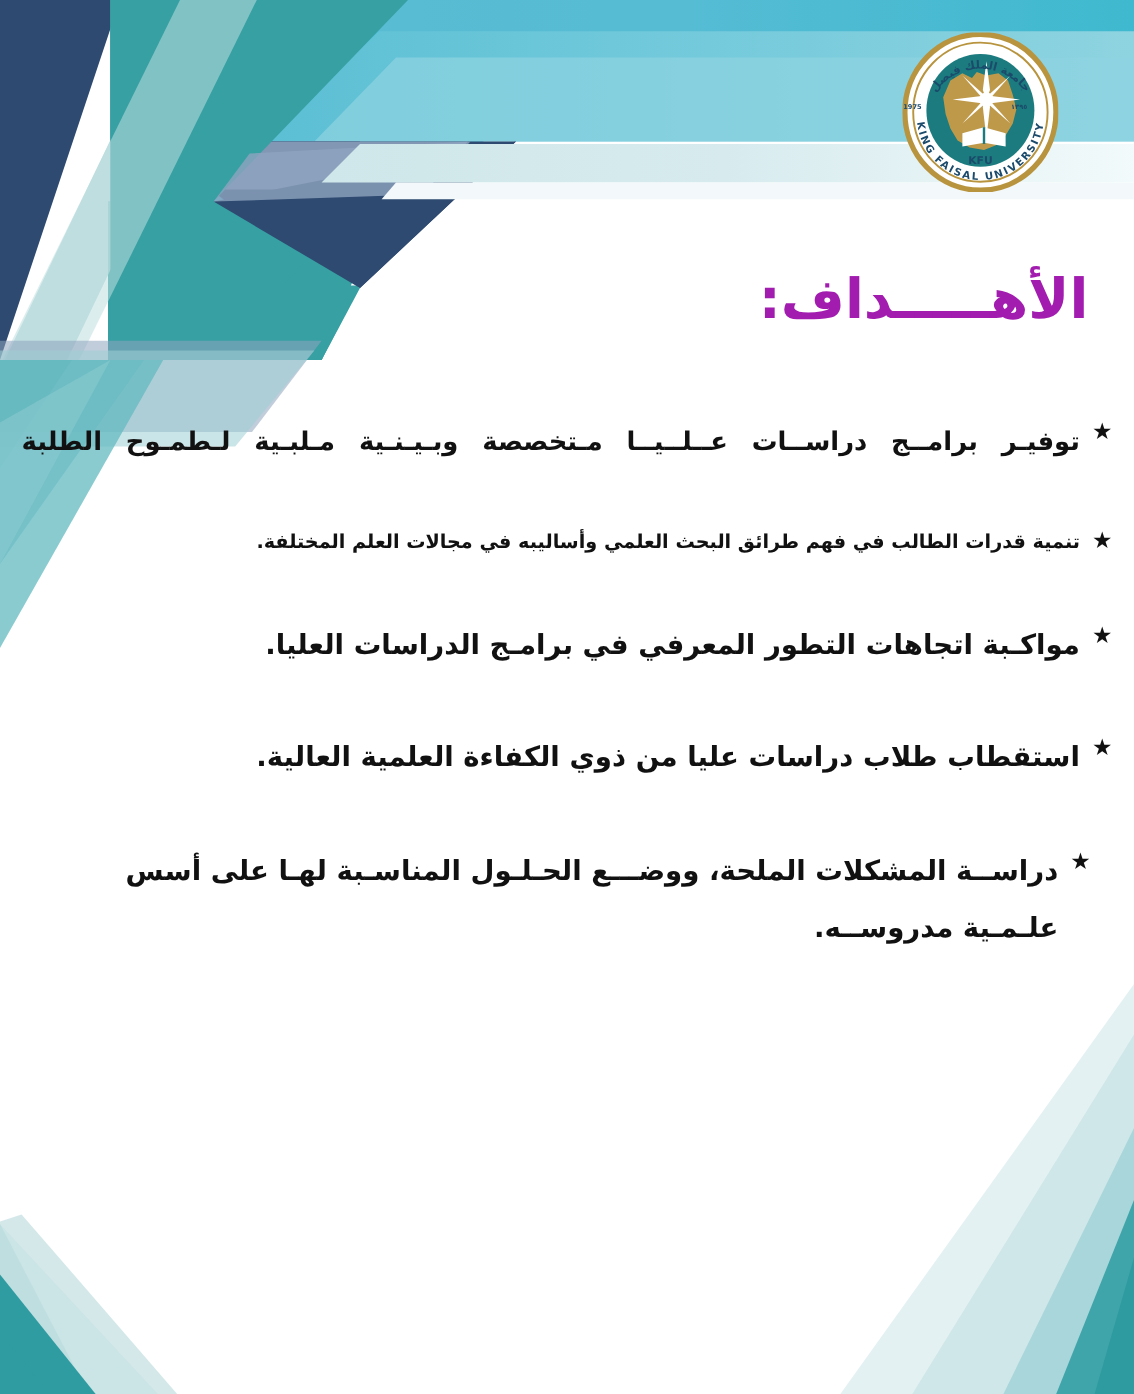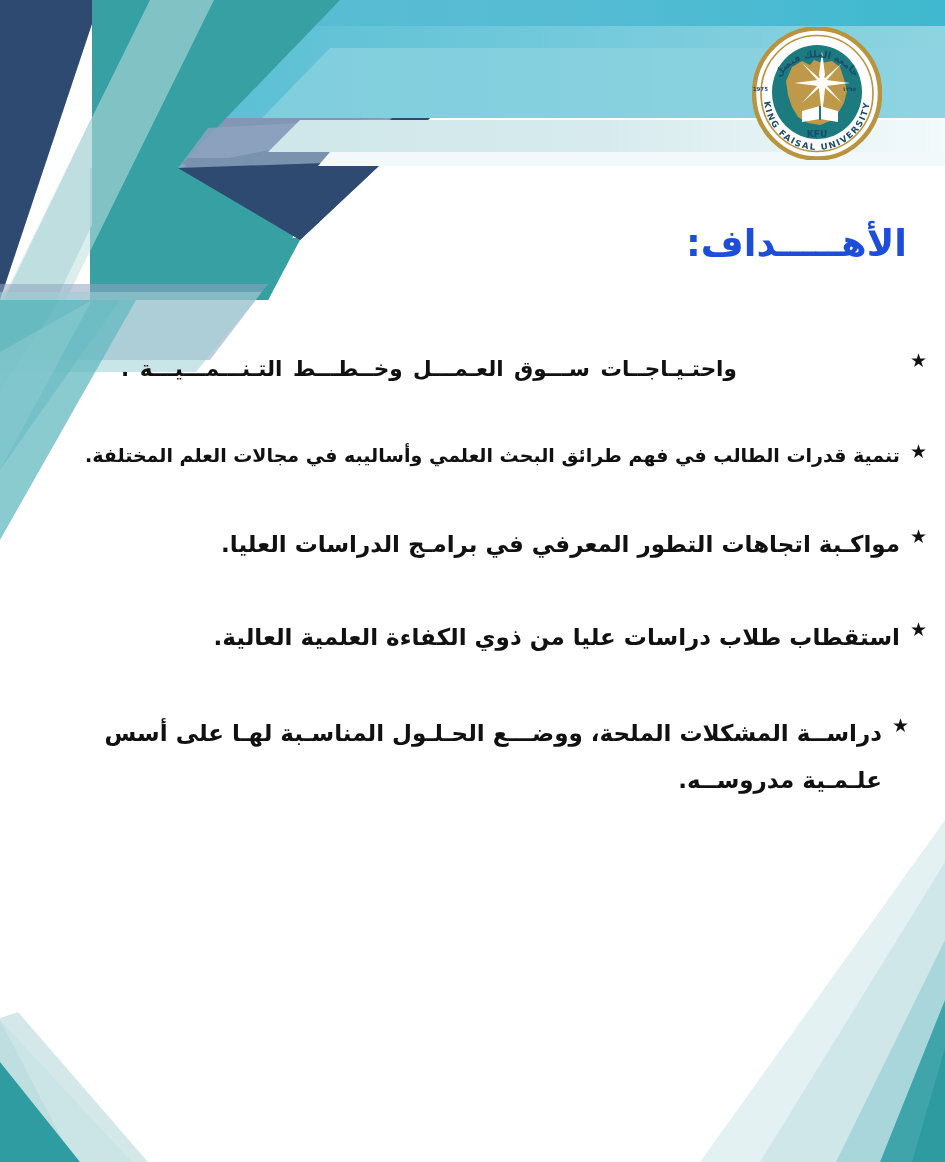--- a/index.html
+++ b/index.html
@@ -14,21 +14,21 @@
   
   .deco{position:absolute;top:0;left:0;width:945px;height:1162px;pointer-events:none;}
 
   
   .logo-wrap{position:absolute;left:752px;top:27px;width:130px;height:133px;}
   .logo-wrap svg{display:block;width:130px;height:133px;}
 
   
   .title{
     position:absolute;right:38px;top:224px;
-    font-size:37px;font-weight:700;color:#1d4ed8;
+    font-size:46px;font-weight:700;color:#a21caf;
     letter-spacing:0;line-height:1.1;white-space:nowrap;
     font-family:"DejaVu Sans","Liberation Sans",sans-serif;
     direction:rtl;text-align:right;
   }
 
   
   .objectives{
     position:absolute;right:0px;left:0px;top:345px;
     direction:rtl;
   }
@@ -45,21 +45,21 @@
   .obj-row{display:flex;align-items:flex-start;justify-content:flex-start;gap:10px;}
   .obj-star{
     flex:0 0 auto;font-size:19px;line-height:1.4;color:#111;margin-top:2px;
   }
   .obj-text{flex:1 1 auto;}
 
   
   .obj-1{margin-bottom:44px;}
   .obj-1 .obj-text{font-size:21.5px;letter-spacing:0.6px;word-spacing:3px;line-height:2.2;}
   .obj-2{margin-bottom:46px;}
-  .obj-2 .obj-text{font-size:19px;}
+  .obj-2 .obj-text{font-size:16px;}
   .obj-3{margin-bottom:46px;}
   .obj-3 .obj-row{justify-content:flex-start;}
   .obj-4{margin-bottom:48px;}
   .obj-5{margin-bottom:0;}
   .obj-3 .obj-text,.obj-4 .obj-text,.obj-5 .obj-text{font-size:23px;}
 
   
   .obj-3,.obj-4{padding-right:0;}
   .obj-3 .obj-row{width:100%;padding-right:18px;}
   .obj-4 .obj-row{width:100%;padding-right:18px;}
@@ -202,21 +202,21 @@
   </div>
 
   <div class="title">الأهـــــداف:</div>
 
   <div class="objectives">
 
     <div class="obj-item obj-1">
       <div class="obj-row">
         <span class="obj-star">★</span>
         <span class="obj-text">
-          <span style="display:block;text-align:justify;text-align-last:center;padding-right:60px;">واحتـيـاجــات ســـوق العـمـــل وخــطـــط التـنـــمـــيـــة .</span>
+          <span style="display:block;text-align:justify;text-align-last:justify;">توفيـر برامــج دراســات عــلــيــا مـتخصصة وبـيـنـية مـلبـية لـطمـوح الطلبة</span>
         </span>
       </div>
     </div>
 
     <div class="obj-item obj-2">
       <div class="obj-row">
         <span class="obj-star">★</span>
         <span class="obj-text">تنمية قدرات الطالب في فهم طرائق البحث العلمي وأساليبه في مجالات العلم المختلفة.</span>
       </div>
     </div>

